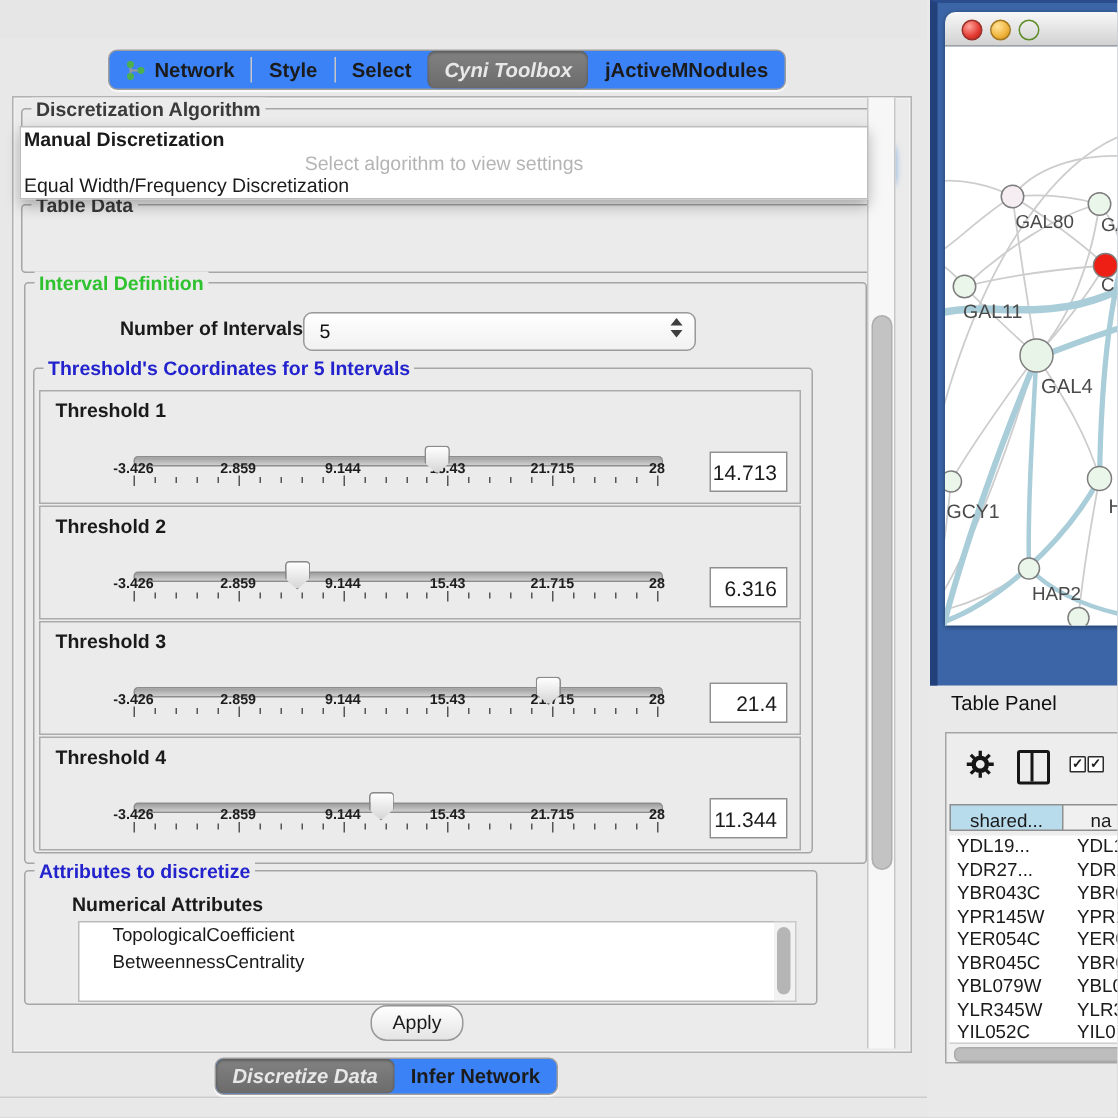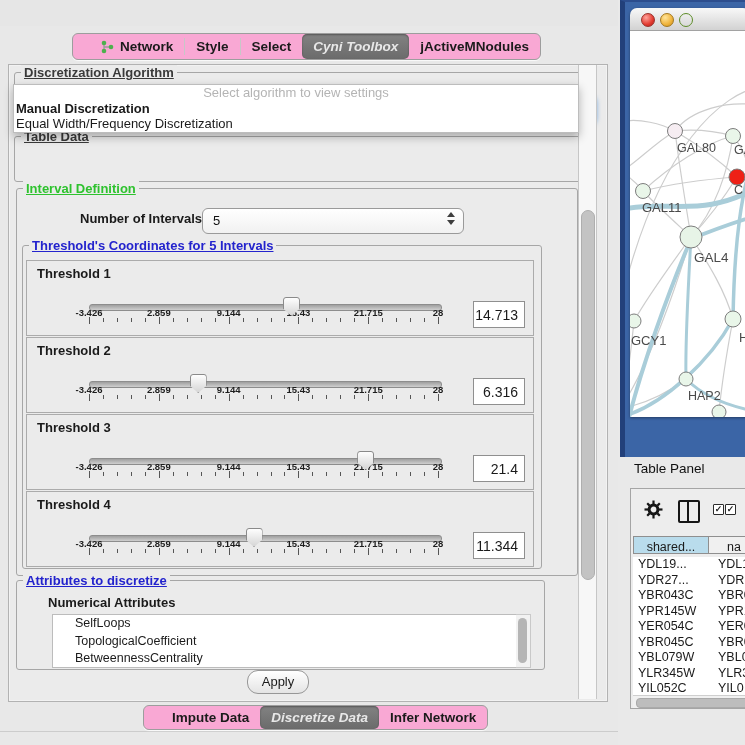--- a/index.html
+++ b/index.html
@@ -10,35 +10,35 @@
   
   .titlebar{left:0;top:0;width:618px;height:26px;
             background:linear-gradient(#f4f4f4,#dcdcdc);border-bottom:1px solid #a8a8a8;}
   .titlebar .t{position:absolute;left:10px;top:0;line-height:26px;font-size:13px;color:#1c1c1c;}
   .float-ic{position:absolute;left:574px;top:8px;width:9px;height:9px;border:1.6px solid #1c1c1c;border-radius:1px;}
   .close-ic{position:absolute;left:592px;top:4px;font-size:13px;font-weight:bold;color:#111;}
 
   .leftbg{left:0;top:26px;width:618px;height:719px;background:#e8e8e8;}
 
   
-  .segbar{display:flex;align-items:stretch;height:25px;background:#f9a8d4;
+  .segbar{display:flex;align-items:stretch;height:25px;background:#3b82f6;
           border:1px solid #9d9d9d;border-radius:6px;overflow:hidden;
-          font-size:13.5px;font-weight:bold;box-shadow:0 1px 1px rgba(255,255,255,.8);padding-left:17px;}
+          font-size:13.5px;font-weight:bold;box-shadow:0 1px 1px rgba(255,255,255,.8);}
   .seg{display:flex;align-items:center;padding:0 11px;color:#1b1b1b;white-space:nowrap;}
   .seg.dark{background:linear-gradient(#828282,#6b6b6b);color:#e8e8e8;border-radius:5px;
             box-shadow:inset 0 1px 2px rgba(0,0,0,.35);font-style:italic;}
   .segdiv{width:1px;background:#c7c7c7;margin:4px 0;}
   .seg .nicon{margin-right:6px;display:inline-block;}
 
   
   .container{left:8px;top:64px;width:598px;height:636px;background:#ebebeb;
              border:1px solid #b2b2b2;box-shadow:inset 0 0 0 1px #f2f2f2;}
   .group{position:absolute;border:1px solid #a6a6a6;border-radius:3px;}
   .gtitle{position:absolute;top:-8px;left:6px;background:#ebebeb;padding:0 3px;
-          font-size:13px;font-weight:bold;white-space:nowrap;text-decoration:underline;}
+          font-size:13px;font-weight:bold;white-space:nowrap;}
   .gtitle.green{color:#2ec22e;}
   .gtitle.blue{color:#2323cd;}
   .gtitle.dark{color:#3a3a3a;}
 
   
   .combo{position:absolute;background:linear-gradient(#ffffff,#f1f1f1);
          border:1px solid #9a9a9a;border-radius:6px;font-size:13px;}
   .combo .val{position:absolute;left:10px;top:0;line-height:24px;color:#111;}
   .spinArrows{position:absolute;right:8px;top:4px;width:8px;}
   .arr-up{width:0;height:0;border-left:4px solid transparent;border-right:4px solid transparent;
@@ -336,45 +336,41 @@
         <div class="thumb" style="left: 218.5px;"></div>
         <div class="vfield">11.344</div>
       </div>
     </div>
 
   <div class="abs group" style="left:16px;top:580px;width:527px;height:88px;">
     <div class="gtitle blue">Attributes to discretize</div>
   </div>
   <div class="abs" style="left:48px;top:595px;font-size:13px;font-weight:bold;">Numerical Attributes</div>
   <div class="abs attrlist" id="attr-list">
-      <div class="attritem">SelfLoops</div>
       <div class="attritem">TopologicalCoefficient</div>
       <div class="attritem">BetweennessCentrality</div>
     </div>
   <div class="abs lscroll">
       <div class="lthumb"></div>
     </div>
 
   <div class="abs applybtn">Apply</div>
 
   <div class="abs vtrack">
       <div class="vthumb"></div>
     </div>
 
   <div class="abs popup" id="algo-popup">
-    <div class="popt placeholder">Select algorithm to view settings</div>
-  <div class="popt b">Manual Discretization</div>
+    <div class="popt b">Manual Discretization</div>
+  <div class="popt placeholder">Select algorithm to view settings</div>
       <div class="popt">Equal Width/Frequency Discretization</div>
     </div>
 
   <div class="abs botline"></div>
   <div class="abs segbar" id="bottom-tabs" style="left:143px;top:705px;height:23px;">
-      <div class="seg">
-        <span>Impute Data</span>
-      </div>
       <div class="seg dark">
         <span>Discretize Data</span>
       </div>
       <div class="seg">
         <span>Infer Network</span>
       </div>
     </div>
 
   <div class="abs rightbg"></div>
   <div class="abs netframe"></div>

